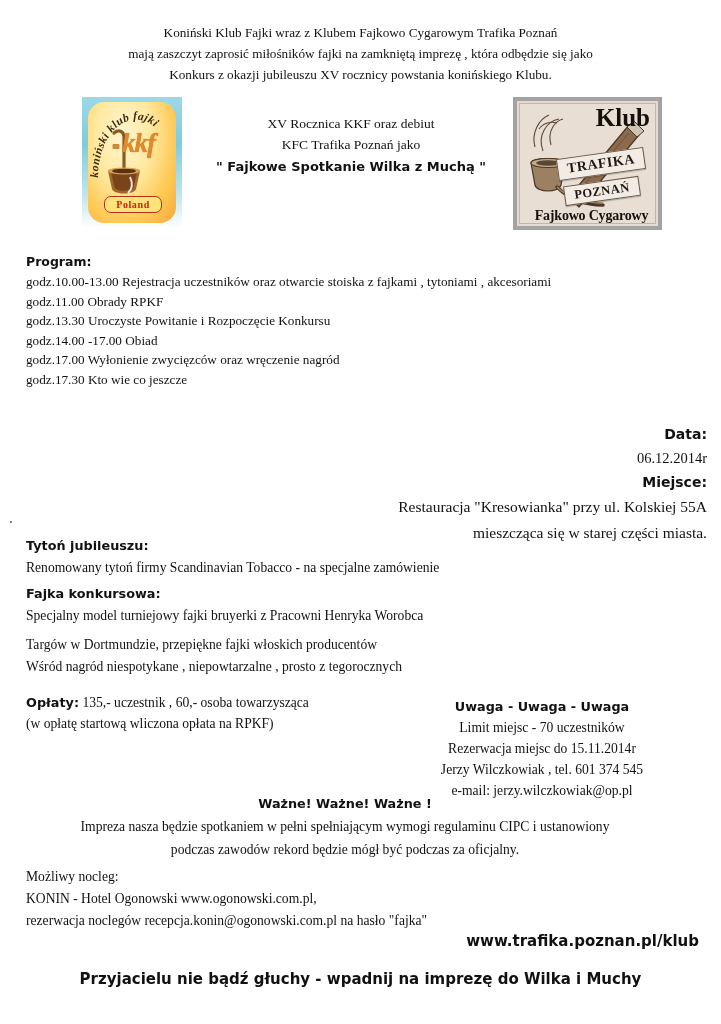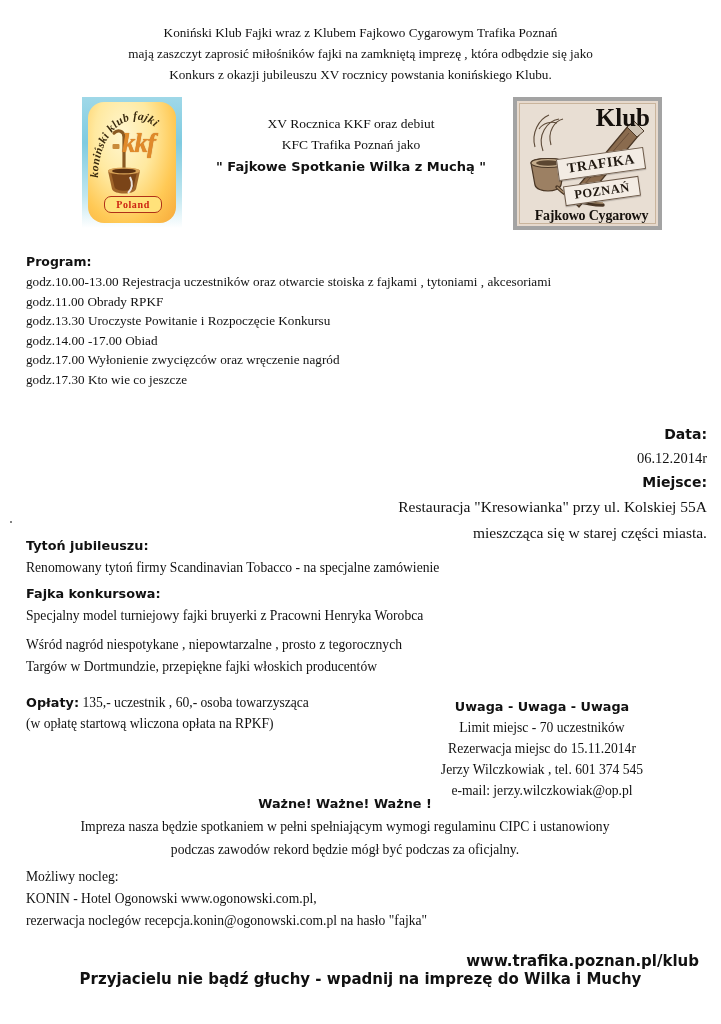--- a/index.html
+++ b/index.html
@@ -333,21 +333,21 @@
     font-size: 13.6px;
     line-height: 22px;
     color: #111;
     white-space: nowrap;
   }
 
   
   .website {
     position: absolute;
     right: 22px;
-    top: 952px;
+    top: 932px;
     font-family: "DejaVu Sans", "Liberation Sans", sans-serif;
     font-weight: bold;
     font-size: 15px;
     color: #111;
   }
 
   
   .slogan {
     position: absolute;
     left: 0;
@@ -452,22 +452,22 @@
     <div class="h">Tytoń jubileuszu:</div>
     <div class="p">Renomowany tytoń firmy Scandinavian Tobacco - na specjalne zamówienie</div>
   </div>
 
   <div class="sec" id="sec-fajka">
     <div class="h">Fajka konkursowa:</div>
     <div class="p">Specjalny model turniejowy fajki bruyerki z Pracowni Henryka Worobca</div>
   </div>
 
   <div class="sec" id="sec-nagrody">
+    <div class="p">Targów w Dortmundzie, przepiękne fajki włoskich producentów</div>
     <div class="p">Wśród nagród niespotykane , niepowtarzalne , prosto z tegorocznych</div>
-    <div class="p">Targów w Dortmundzie, przepiękne fajki włoskich producentów</div>
   </div>
 
   <div class="fees">
     <div class="l1">
       <b>Opłaty:</b>
       <span>135,- uczestnik , 60,- osoba towarzysząca</span>
     </div>
     <div class="l2">(w opłatę startową wliczona opłata na RPKF)</div>
   </div>
 

